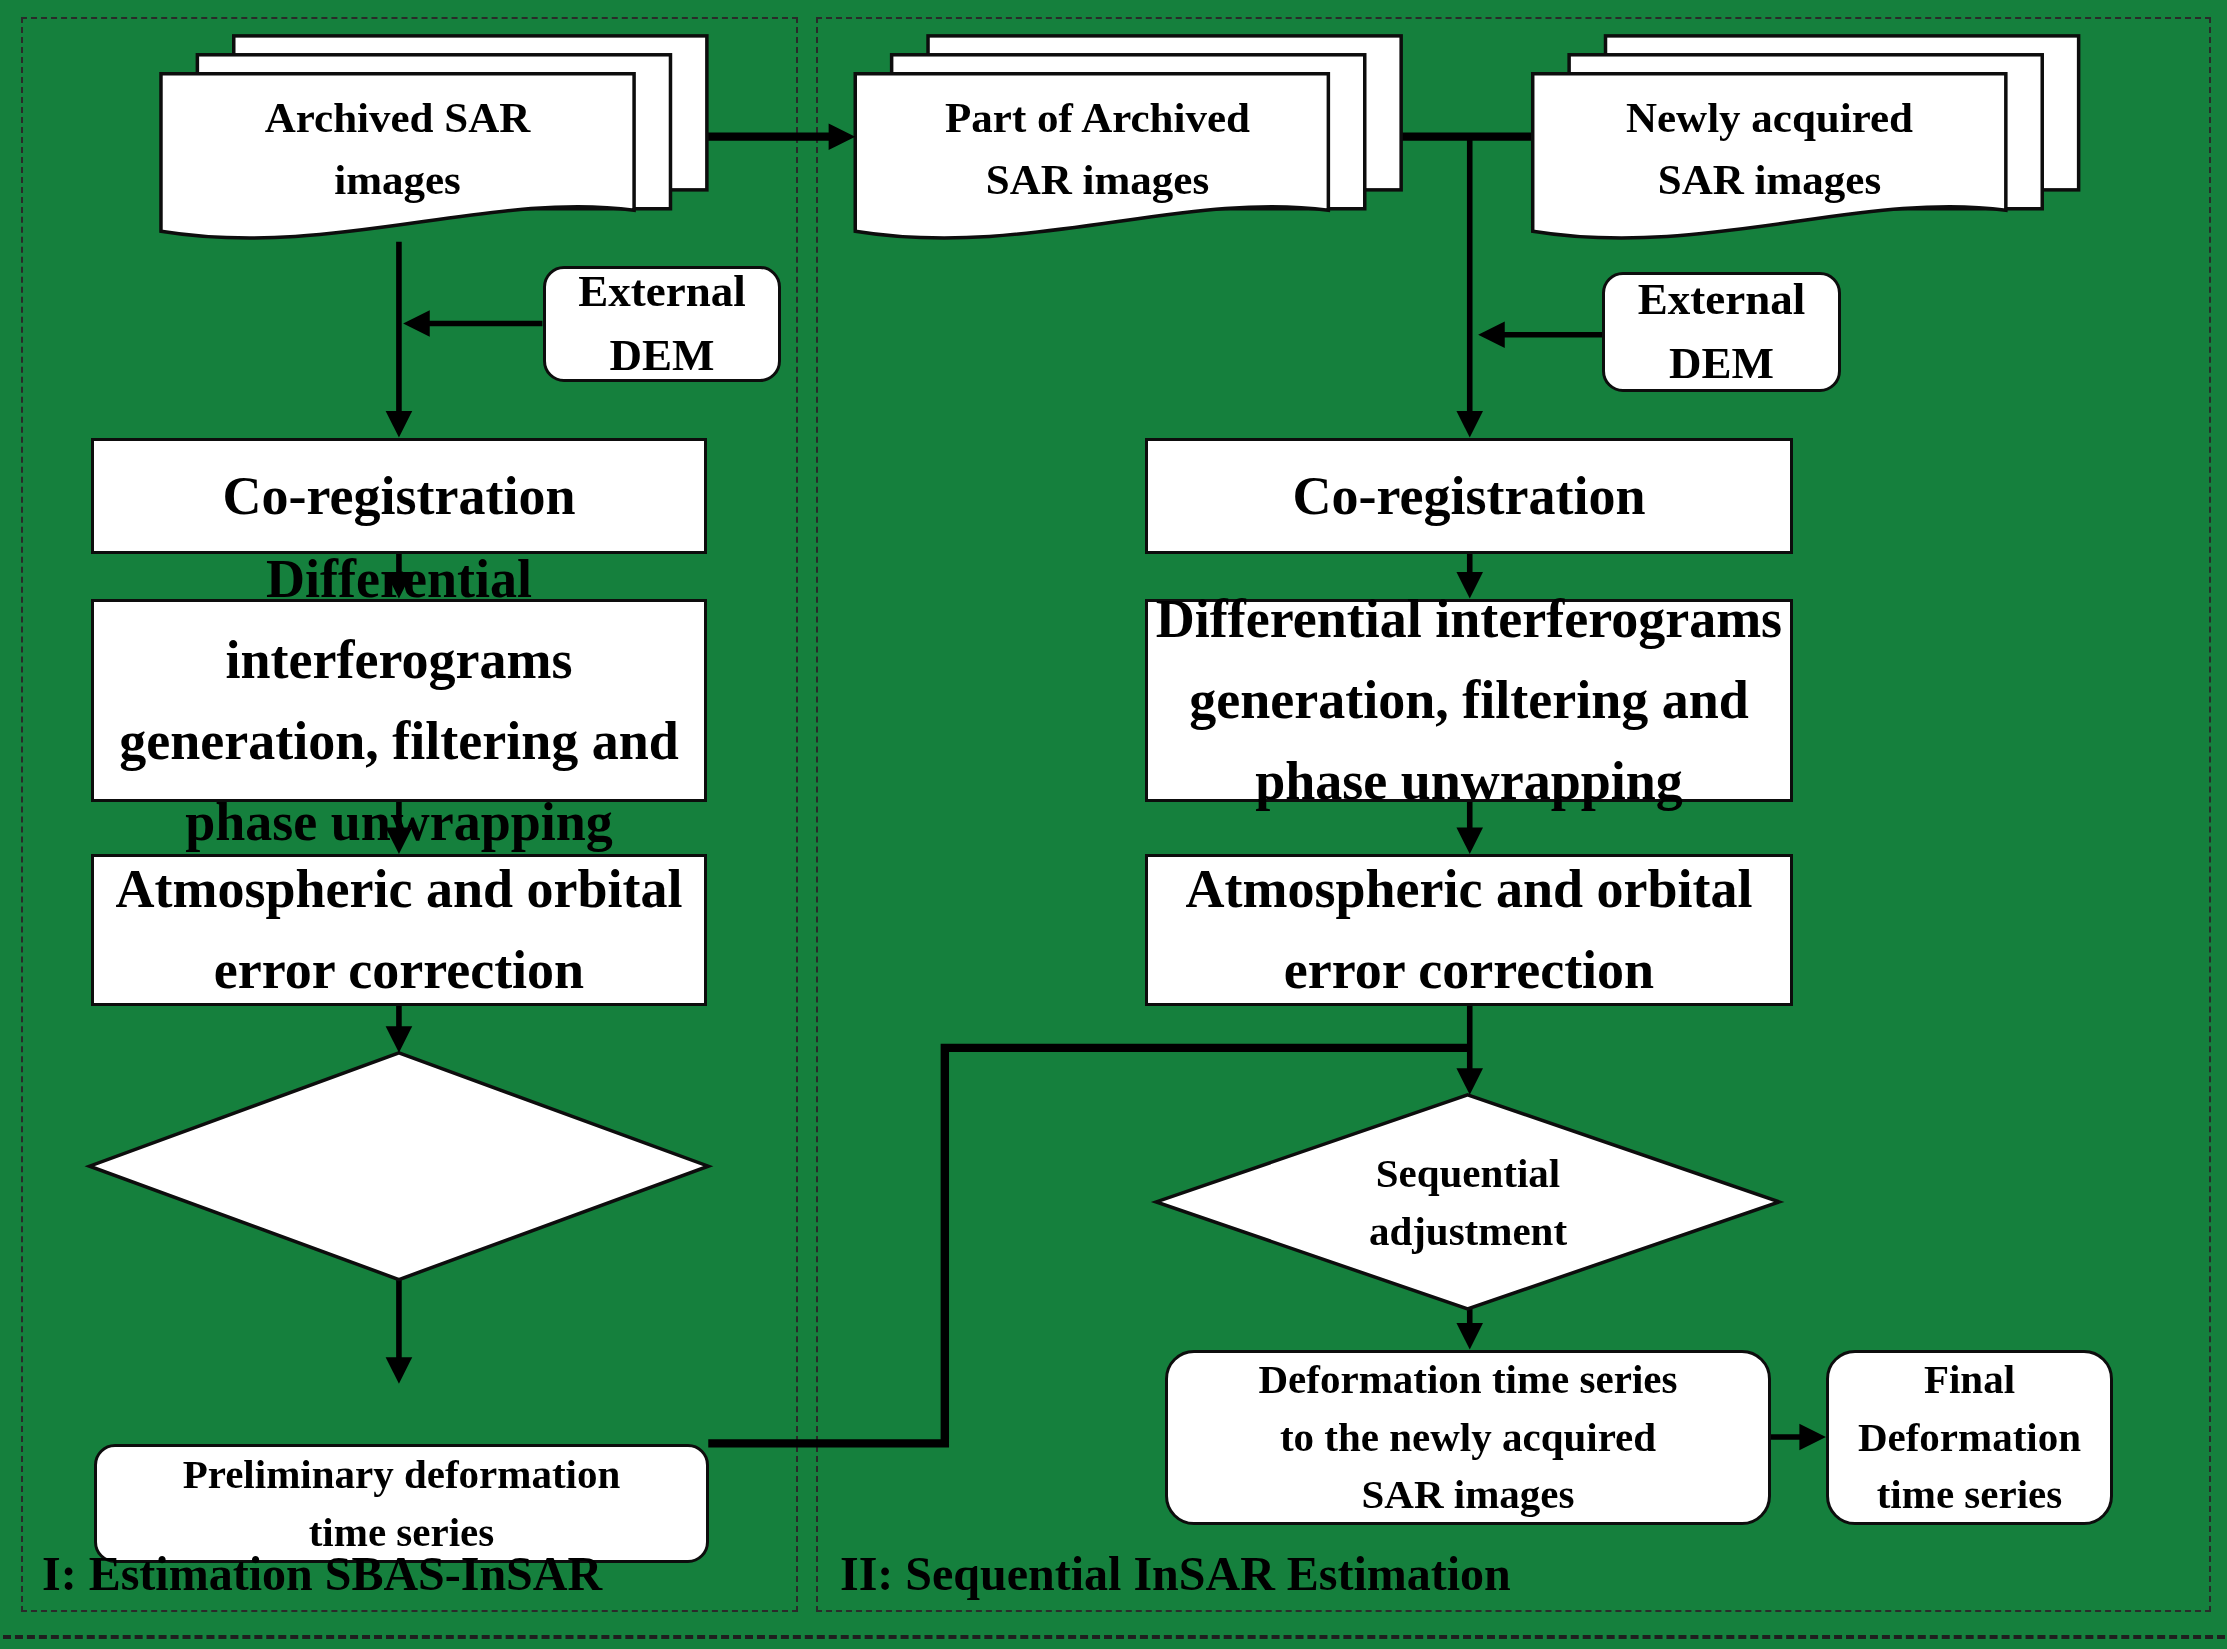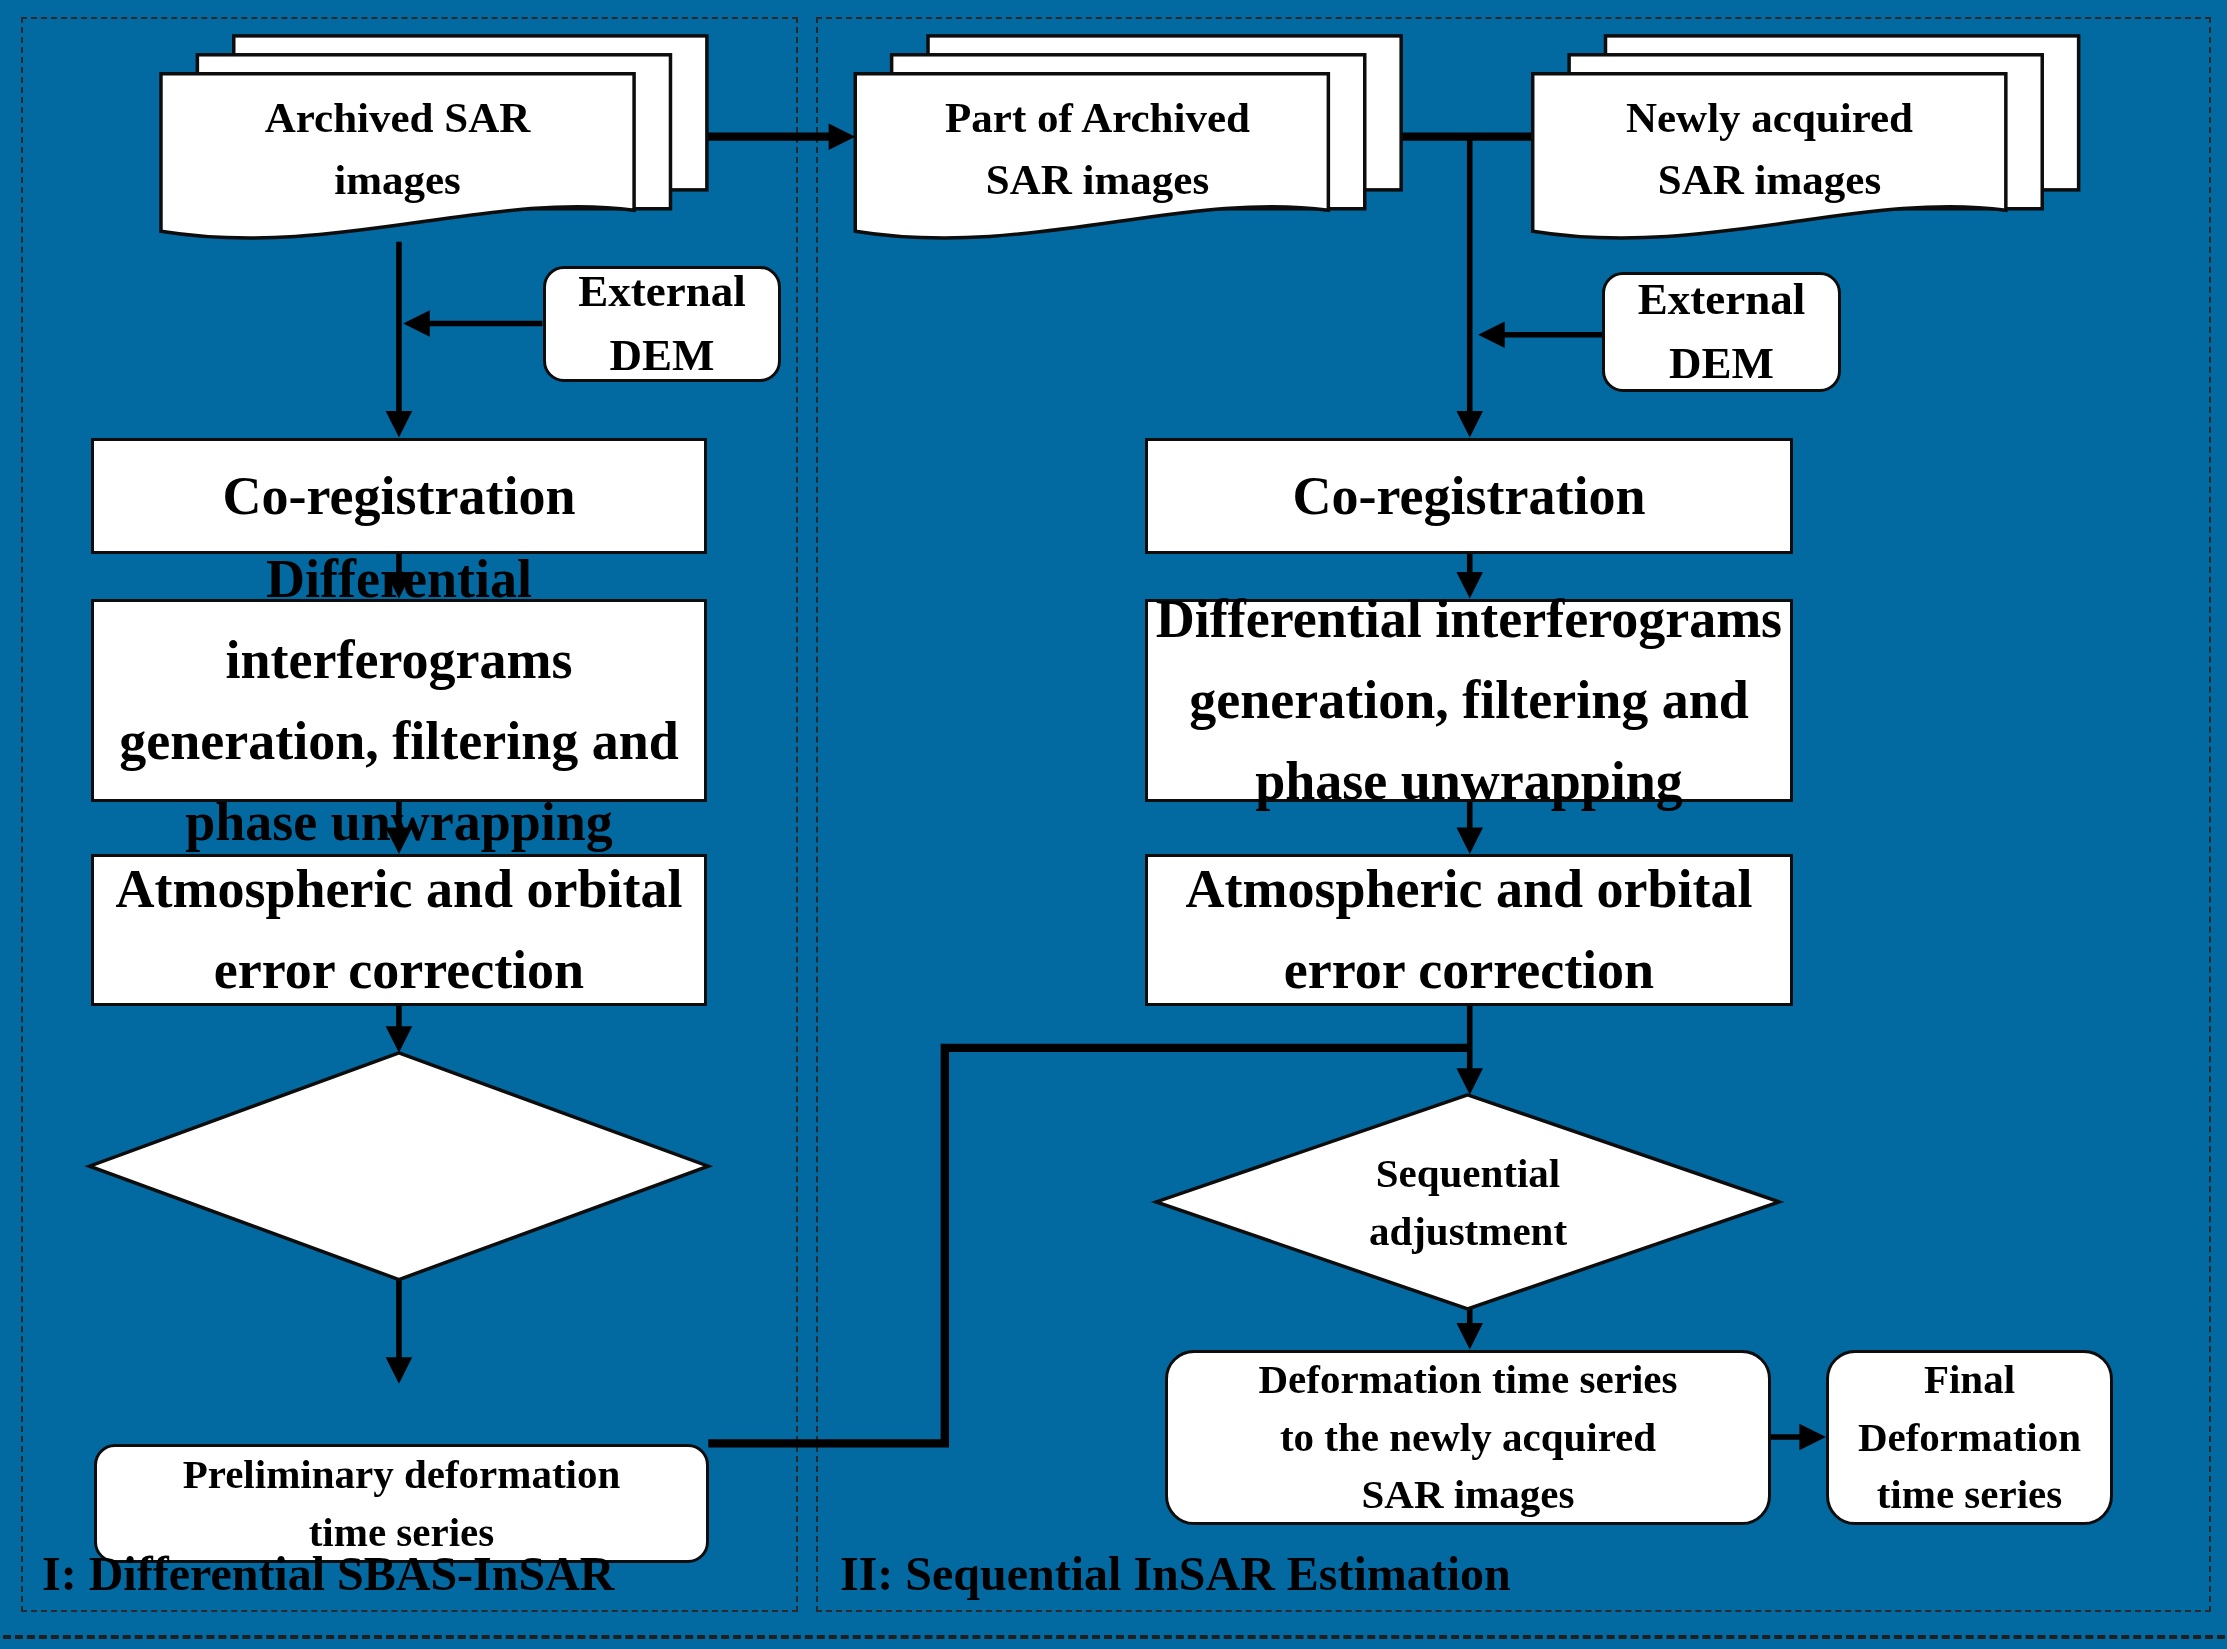--- a/index.html
+++ b/index.html
@@ -1,19 +1,19 @@
 <!DOCTYPE html>
 <html style="font-size:11.2px"><head>
 <meta charset="utf-8">
 <style>
   html,body{margin:0;padding:0;background:#ffffff;}
   .canvas{
     position:relative;
     width:2227px;height:1650px;
-    background:#0369a1;
+    background:#15803d;
     font-family:"Liberation Serif", serif;
     font-weight:bold;
     color:#000;
     overflow:hidden;
   }
   .panel{
     position:absolute;
     border:2.1px dashed #2a2a2a;
     box-sizing:border-box;
     background:transparent;
@@ -202,19 +202,19 @@
     <span class="label">Deformation time series
 to the newly acquired
 SAR images</span>
   </div>
   <div class="box rounded-lg fs-rnd" style="left:1826px;top:1350px;width:287px;height:175px;">
     <span class="label">Final
 Deformation
 time series</span>
   </div>
 
-  <div class="panel-label" style="left:42px;top:1546px;">I: Differential SBAS-InSAR</div>
+  <div class="panel-label" style="left:42px;top:1546px;">I: Estimation SBAS-InSAR</div>
   <div class="panel-label" style="left:840px;top:1546px;">II: Sequential InSAR Estimation</div>
 
   <div class="bottom-artifact"></div>
 
 </div>
 
 
 </body></html>

